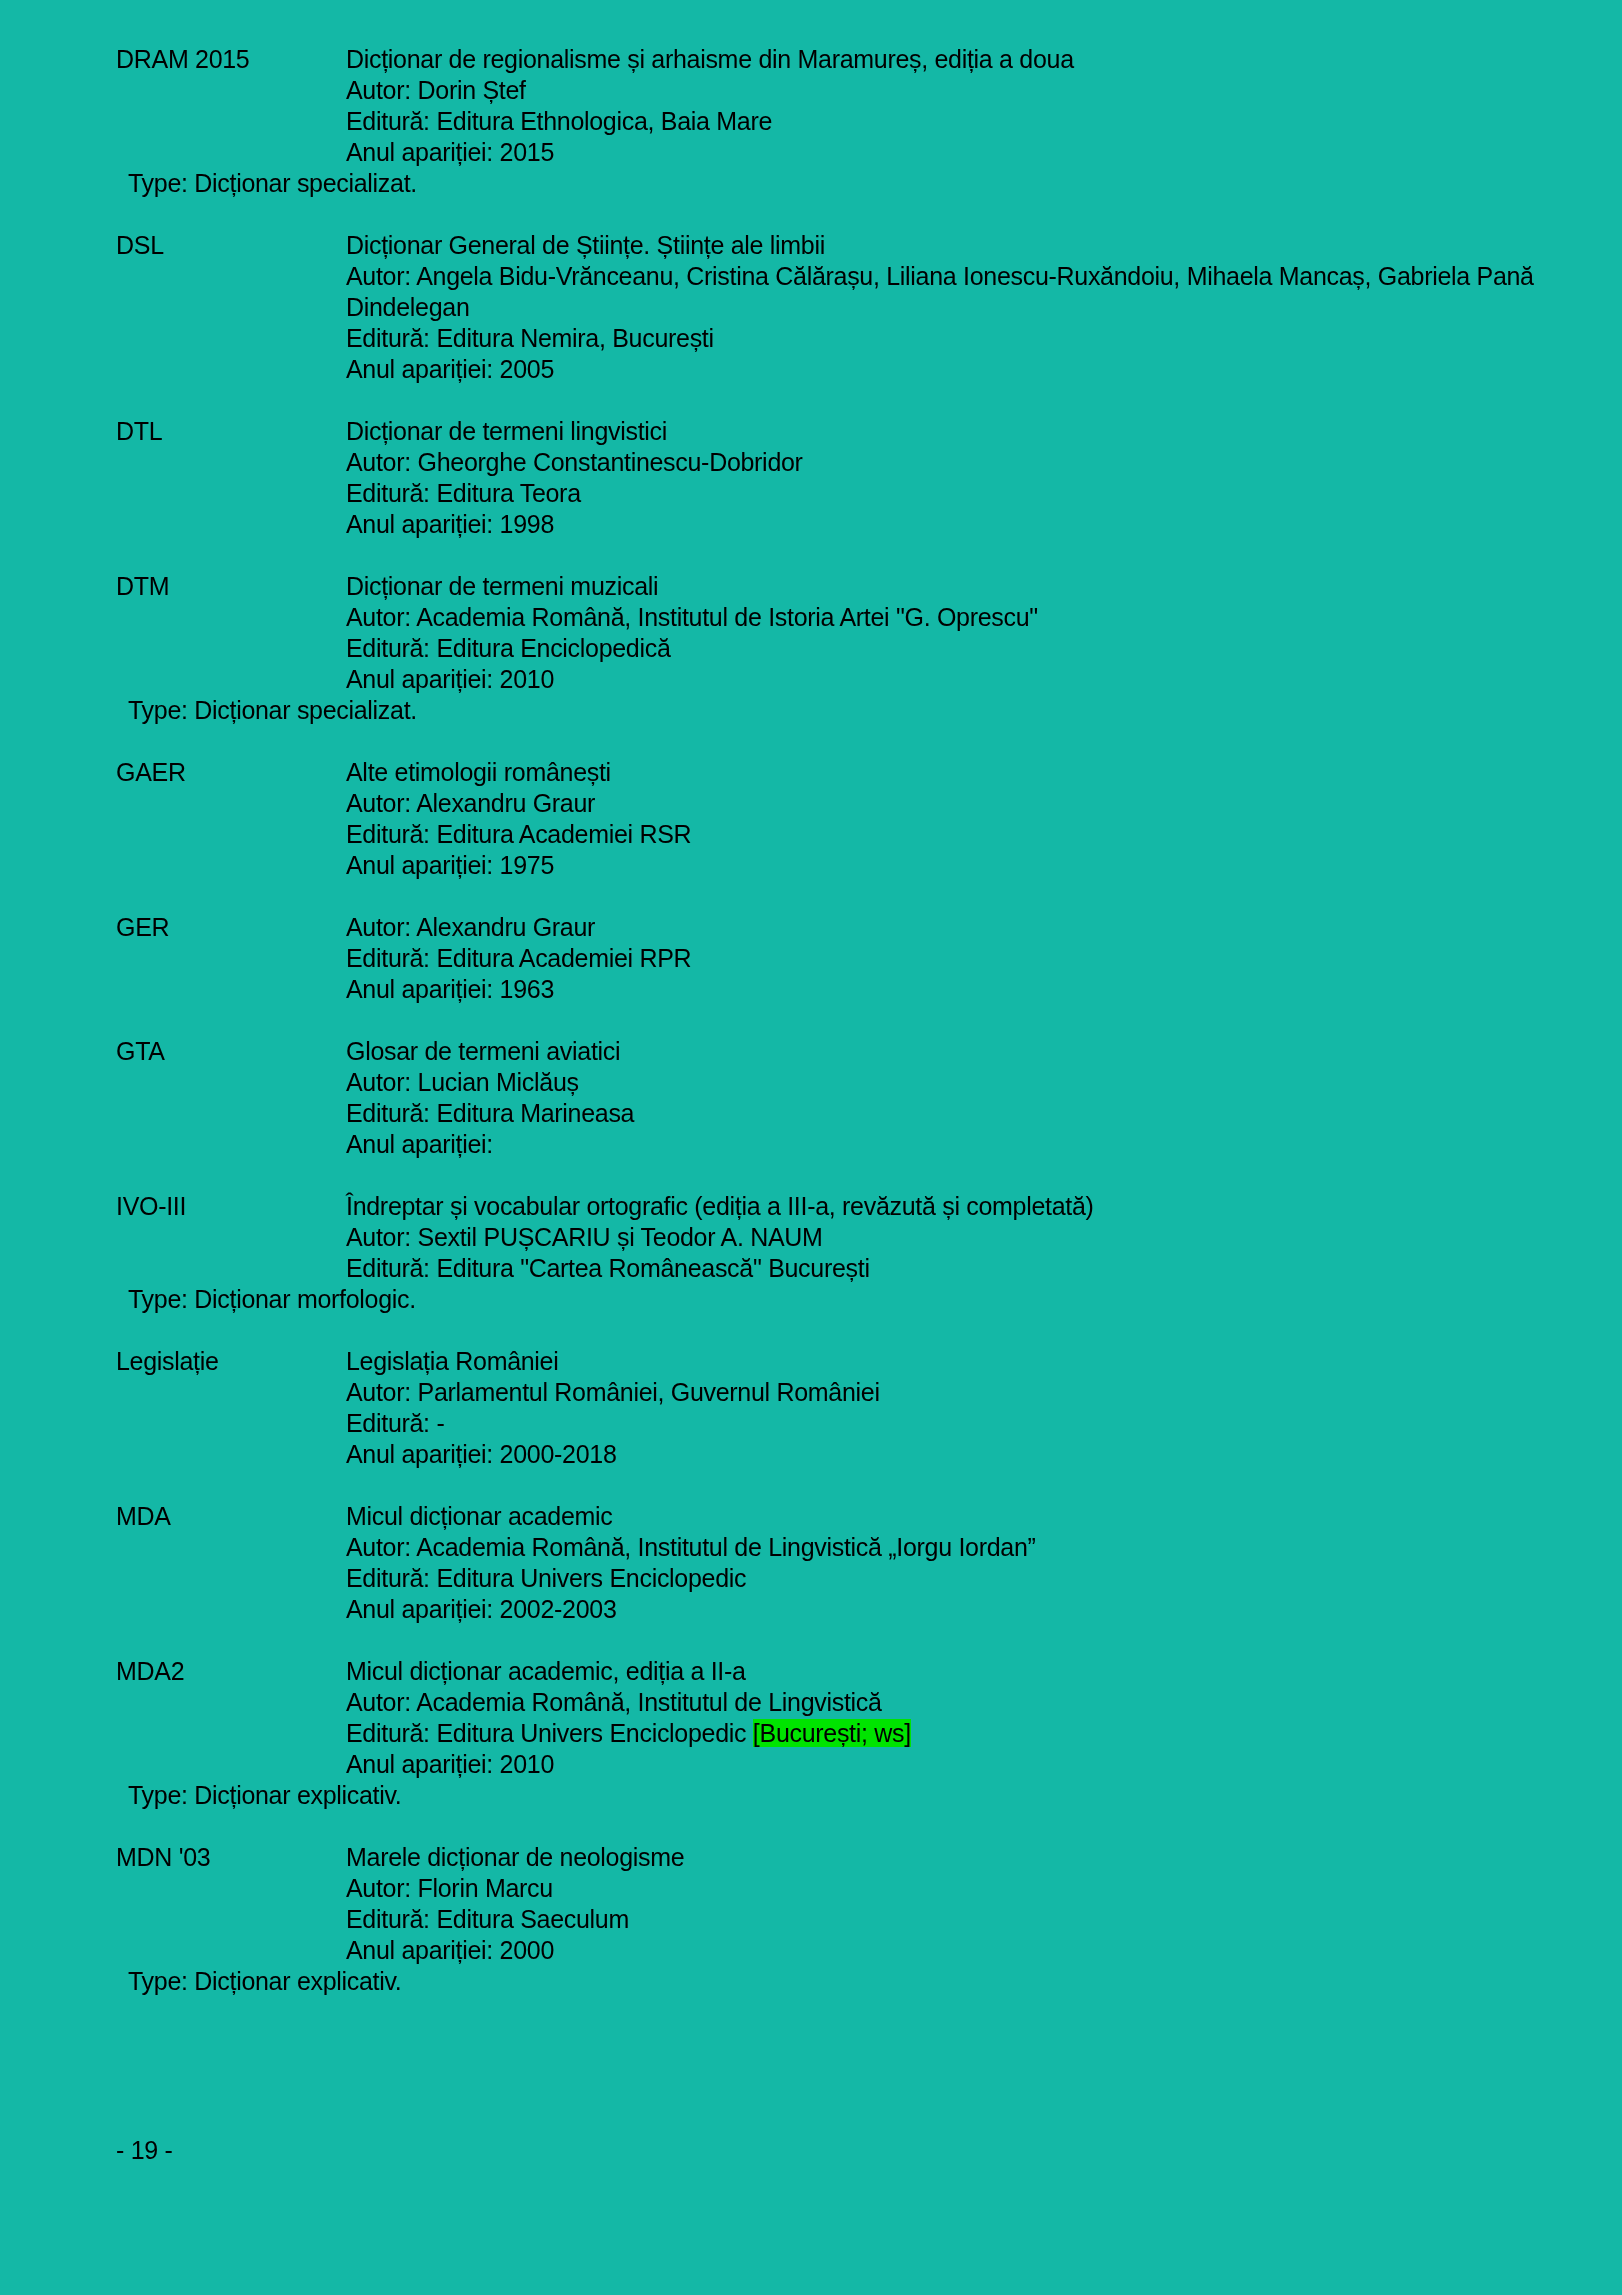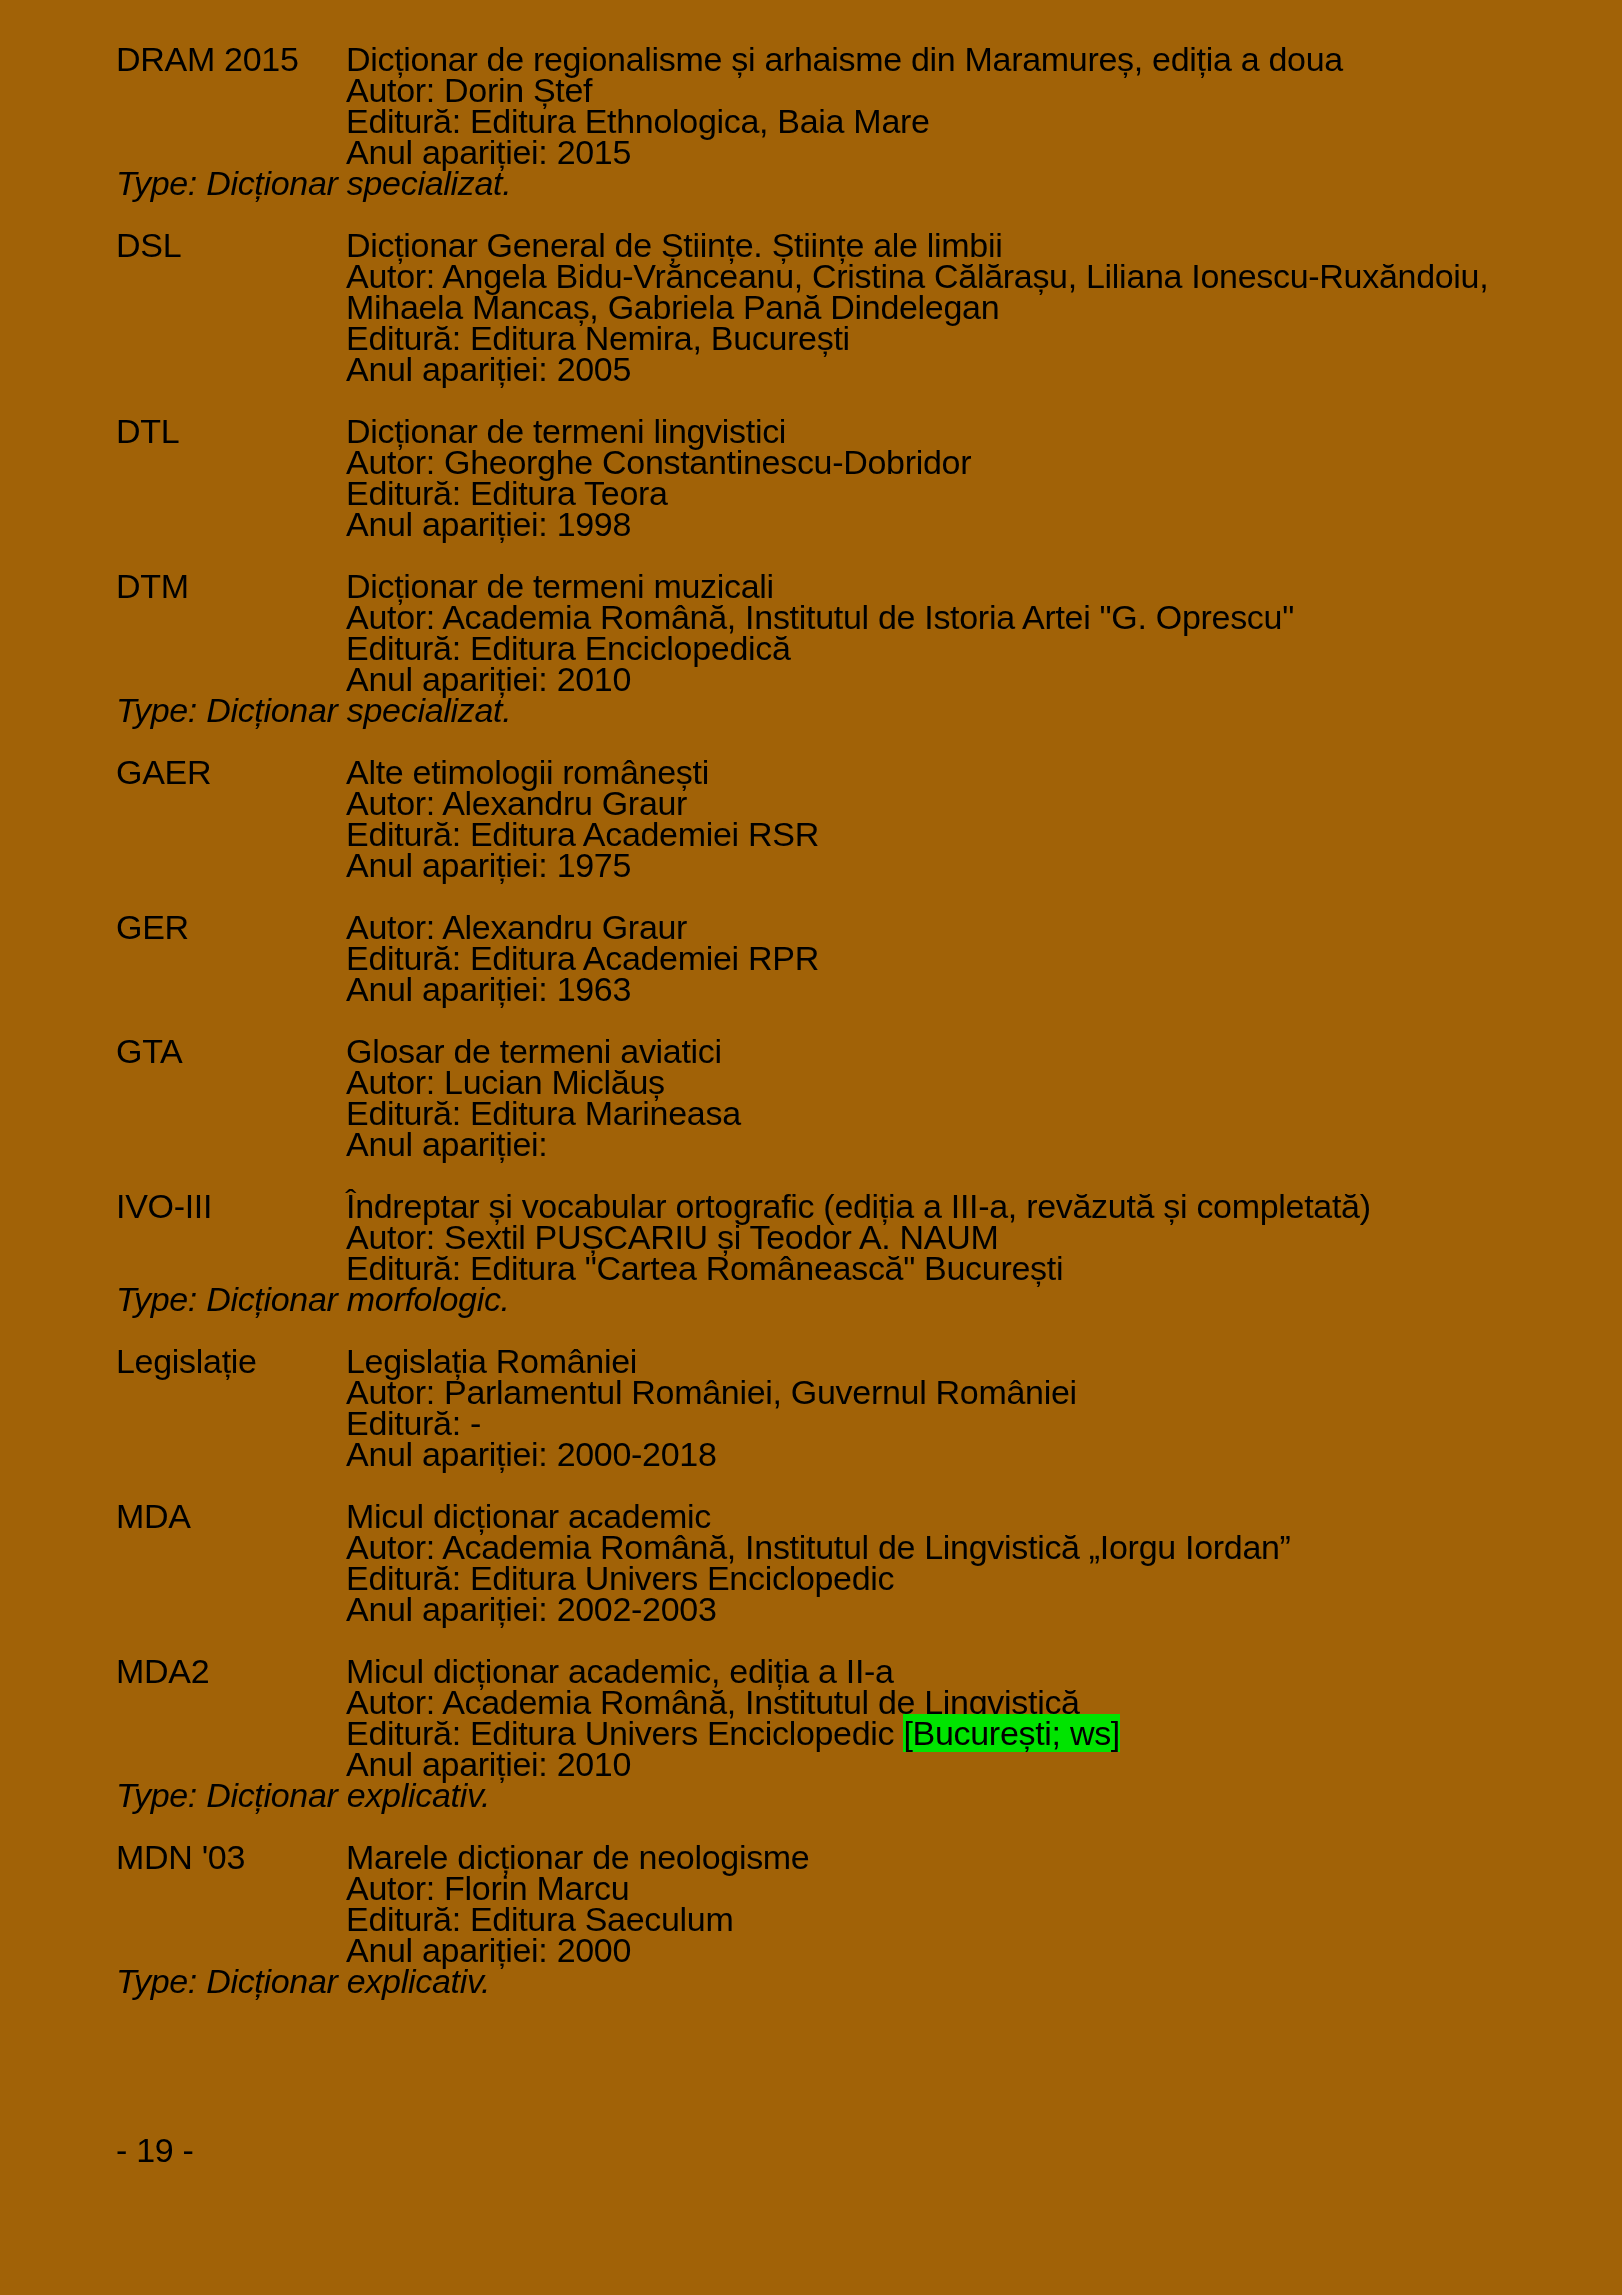--- a/index.html
+++ b/index.html
@@ -6,45 +6,44 @@
   html, body {
     margin: 0;
     padding: 0;
     background: #ffffff;
   }
   .page {
     position: relative;
     width: 1623px;
     height: 2295px;
     box-sizing: border-box;
-    background: #a16207;
+    background: #14b8a6;
     color: #000000;
     font-family: "Liberation Sans", "DejaVu Sans", sans-serif;
-    font-size: 34px;
+    font-size: 25px;
     line-height: 31px;
     letter-spacing: -0.3px;
     padding: 44px 69px 0 116px;
     overflow: hidden;
   }
   .entry {
     position: relative;
     margin-bottom: 31px;
   }
   .abbr {
     position: absolute;
     left: 0;
     top: 0;
     white-space: nowrap;
   }
   .details {
     margin-left: 230px;
   }
   .type-line {
-    margin-left: 0;
-    font-style: italic;
+    margin-left: 12px;
   }
   .highlight {
     background: var(--hl, #00e400);
   }
   .footer {
     position: absolute;
     left: 116px;
     right: 69px;
     top: 2135px;
   }

